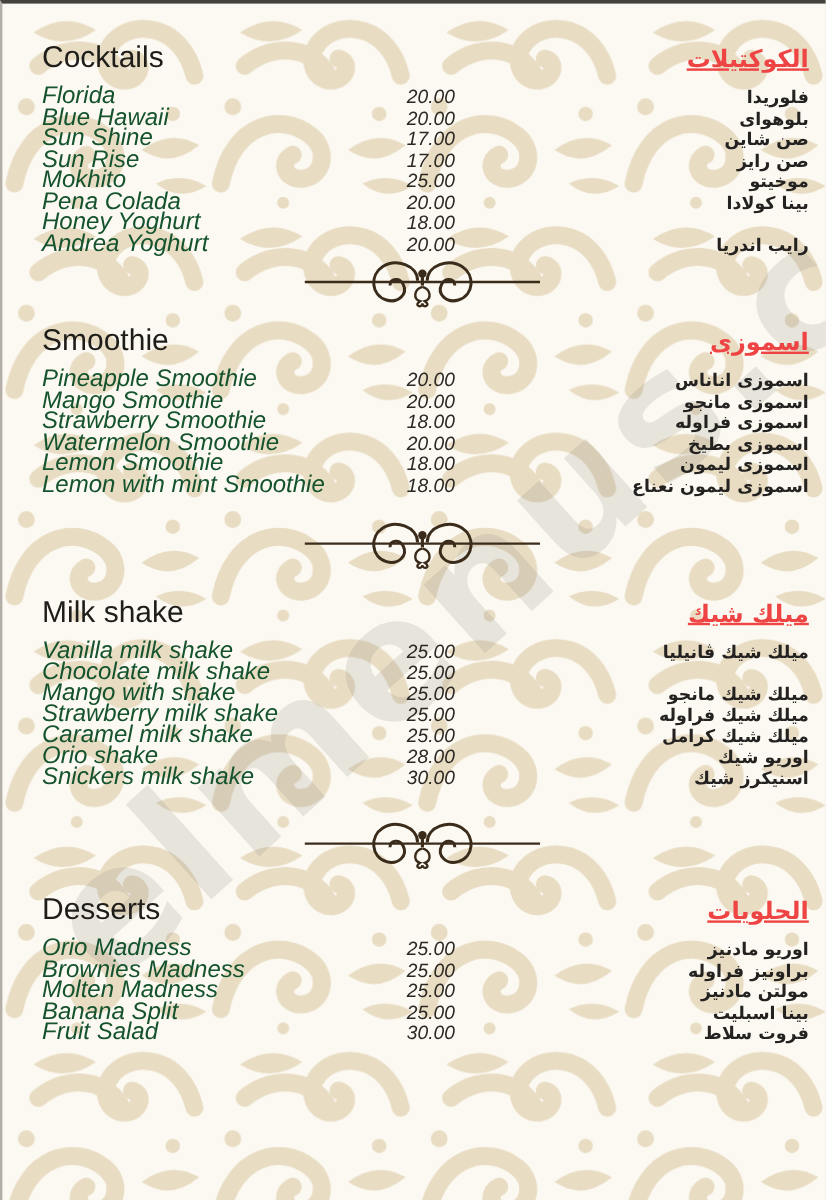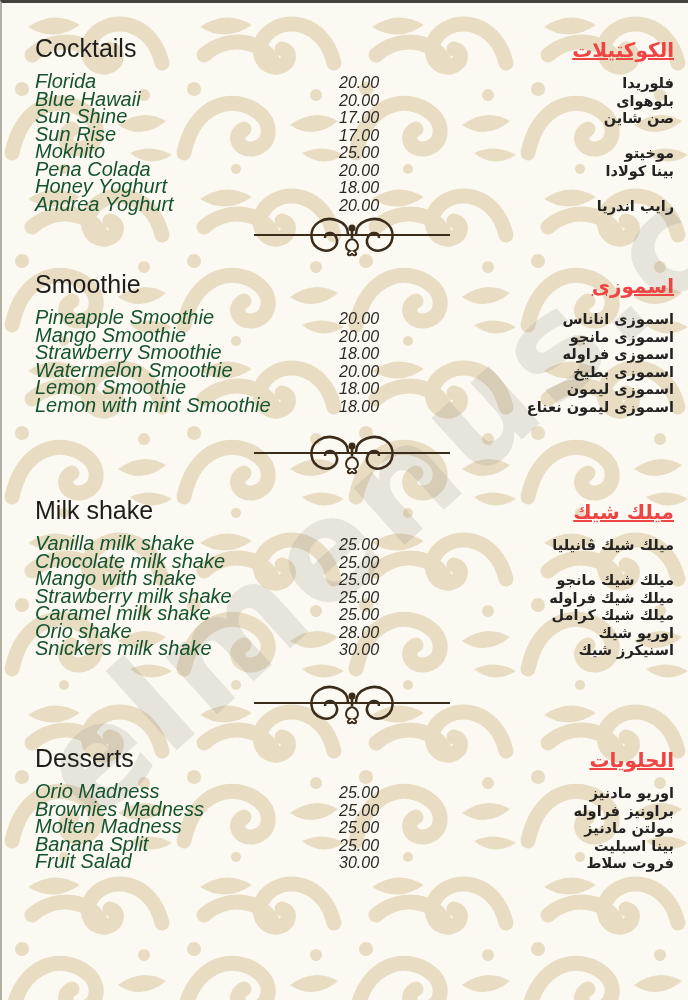--- a/index.html
+++ b/index.html
@@ -88,20 +88,21 @@
     <span class="ar">بلوهواى</span>
   </div>
           <div class="row">
     <span class="en">Sun Shine</span>
     <span class="price">17.00</span>
     <span class="ar">صن شاين</span>
   </div>
           <div class="row">
     <span class="en">Sun Rise</span>
     <span class="price">17.00</span>
+    <span class="ar">صن رايز</span>
   </div>
           <div class="row">
     <span class="en">Mokhito</span>
     <span class="price">25.00</span>
     <span class="ar">موخيتو</span>
   </div>
           <div class="row">
     <span class="en">Pena Colada</span>
     <span class="price">20.00</span>
     <span class="ar">بينا كولادا</span>

